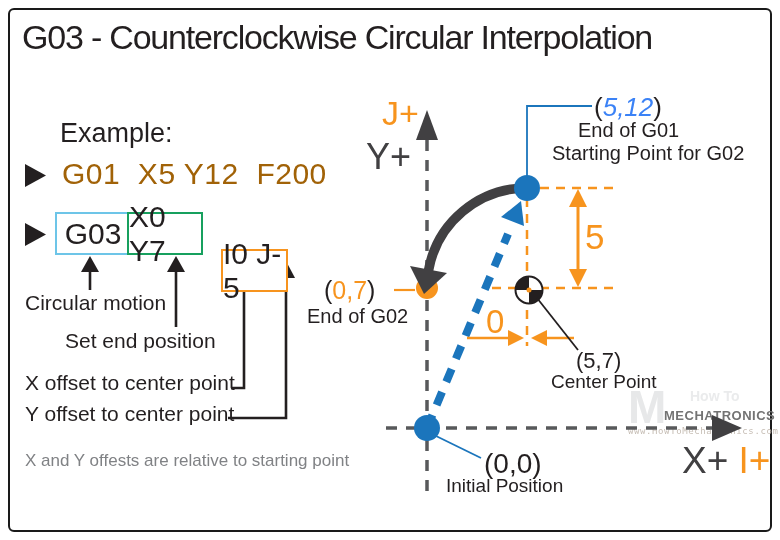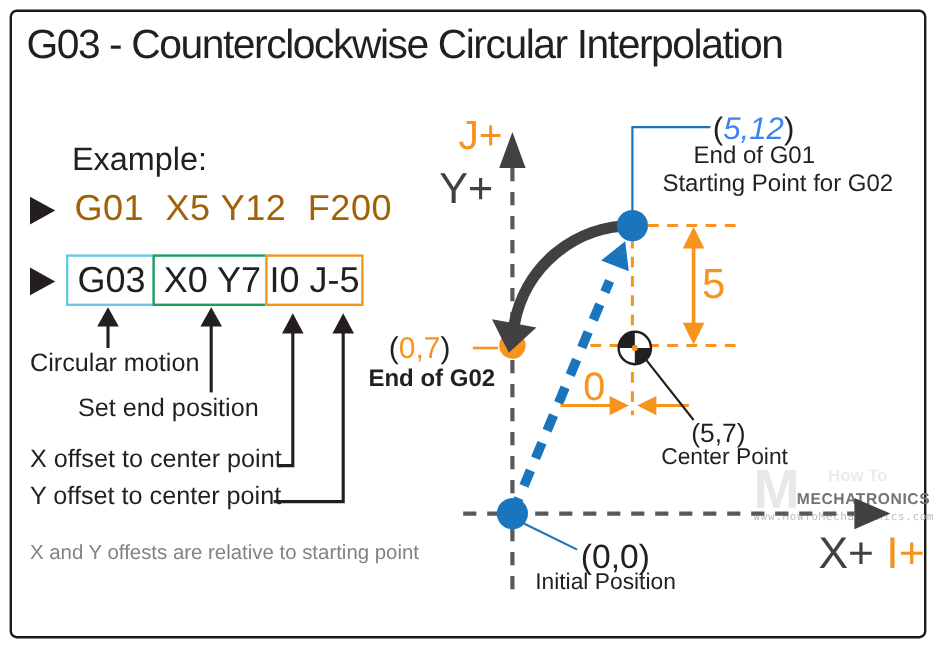--- a/index.html
+++ b/index.html
@@ -8,22 +8,22 @@
   .abs{position:absolute;}
   .frame{position:absolute;left:8px;top:8px;right:8px;bottom:8px;
          border:2.5px solid #1a1a1a;border-radius:6px;}
   .title{left:22px;top:18px;font-size:34px;letter-spacing:-1.2px;color:#231F20;white-space:nowrap;}
   .heading{left:60px;top:118px;font-size:27px;}
   .g01{left:62px;top:157px;font-size:30px;color:#a16207;white-space:pre;letter-spacing:.5px;}
   .gbox{position:absolute;top:212px;height:43px;box-sizing:border-box;
         display:flex;align-items:center;justify-content:center;
         font-size:30px;background:#fff;}
   .box-g03{left:55px;width:76px;border:2.5px solid #6DC5E8;}
-  .box-xy{left:127px;width:100px;border:2.5px solid #17A05E;}
-  .box-ij{left:221px;width:82px;border:2.5px solid #F7941E;}
+  .box-xy{left:127px;width:76px;border:2.5px solid #17A05E;}
+  .box-ij{left:221px;width:67px;border:2.5px solid #F7941E;margin-top:37px;}
   .callout{font-size:21px;white-space:nowrap;}
   .note{left:25px;top:451px;font-size:17px;color:#808285;white-space:nowrap;}
   .axis-lbl{font-size:34px;white-space:nowrap;}
   .orange{color:#F7941E;} .blue{color:#3b82f6;font-style:italic;} .dark{color:#414042;}
   .coord{font-size:25px;white-space:nowrap;}
   .cap{font-size:20px;white-space:nowrap;}
   .dim{white-space:nowrap;}
   svg{position:absolute;left:0;top:0;}
   .wm{left:628px;top:386px;width:150px;height:56px;}
   .wm-m{position:absolute;left:0;top:-6px;font-size:46px;font-weight:bold;color:#E7E8E9;}
@@ -134,21 +134,21 @@
 
 <div class="abs coord" style="left:594px;top:92px;font-size:26px;">
   <span>(</span><span class="blue">5,12</span><span>)</span>
 </div>
 <div class="abs cap" style="left:578px;top:119px;">End of G01</div>
 <div class="abs cap" style="left:536px;top:142px;margin-left:16px;">Starting Point for G02</div>
 
 <div class="abs coord" style="left:324px;top:276px;">
   <span>(</span><span class="orange">0,7</span><span>)</span>
 </div>
-<div class="abs cap" style="left:307px;top:305px;font-weight:bold;">End of G02</div>
+<div class="abs cap" style="left:307px;top:305px;">End of G02</div>
 
 <div class="abs dim orange" style="left:585px;top:217px;font-size:35px;">5</div>
 <div class="abs dim orange" style="left:486px;top:303px;font-size:33px;">0</div>
 
 <div class="abs coord" style="left:576px;top:348px;font-size:22px;">
   <span>(</span><span>5,7</span><span>)</span>
 </div>
 <div class="abs cap" style="left:551px;top:371px;font-size:19px;">Center Point</div>
 
 <div class="abs coord" style="left:484px;top:448px;font-size:28px;text-align:center;">

